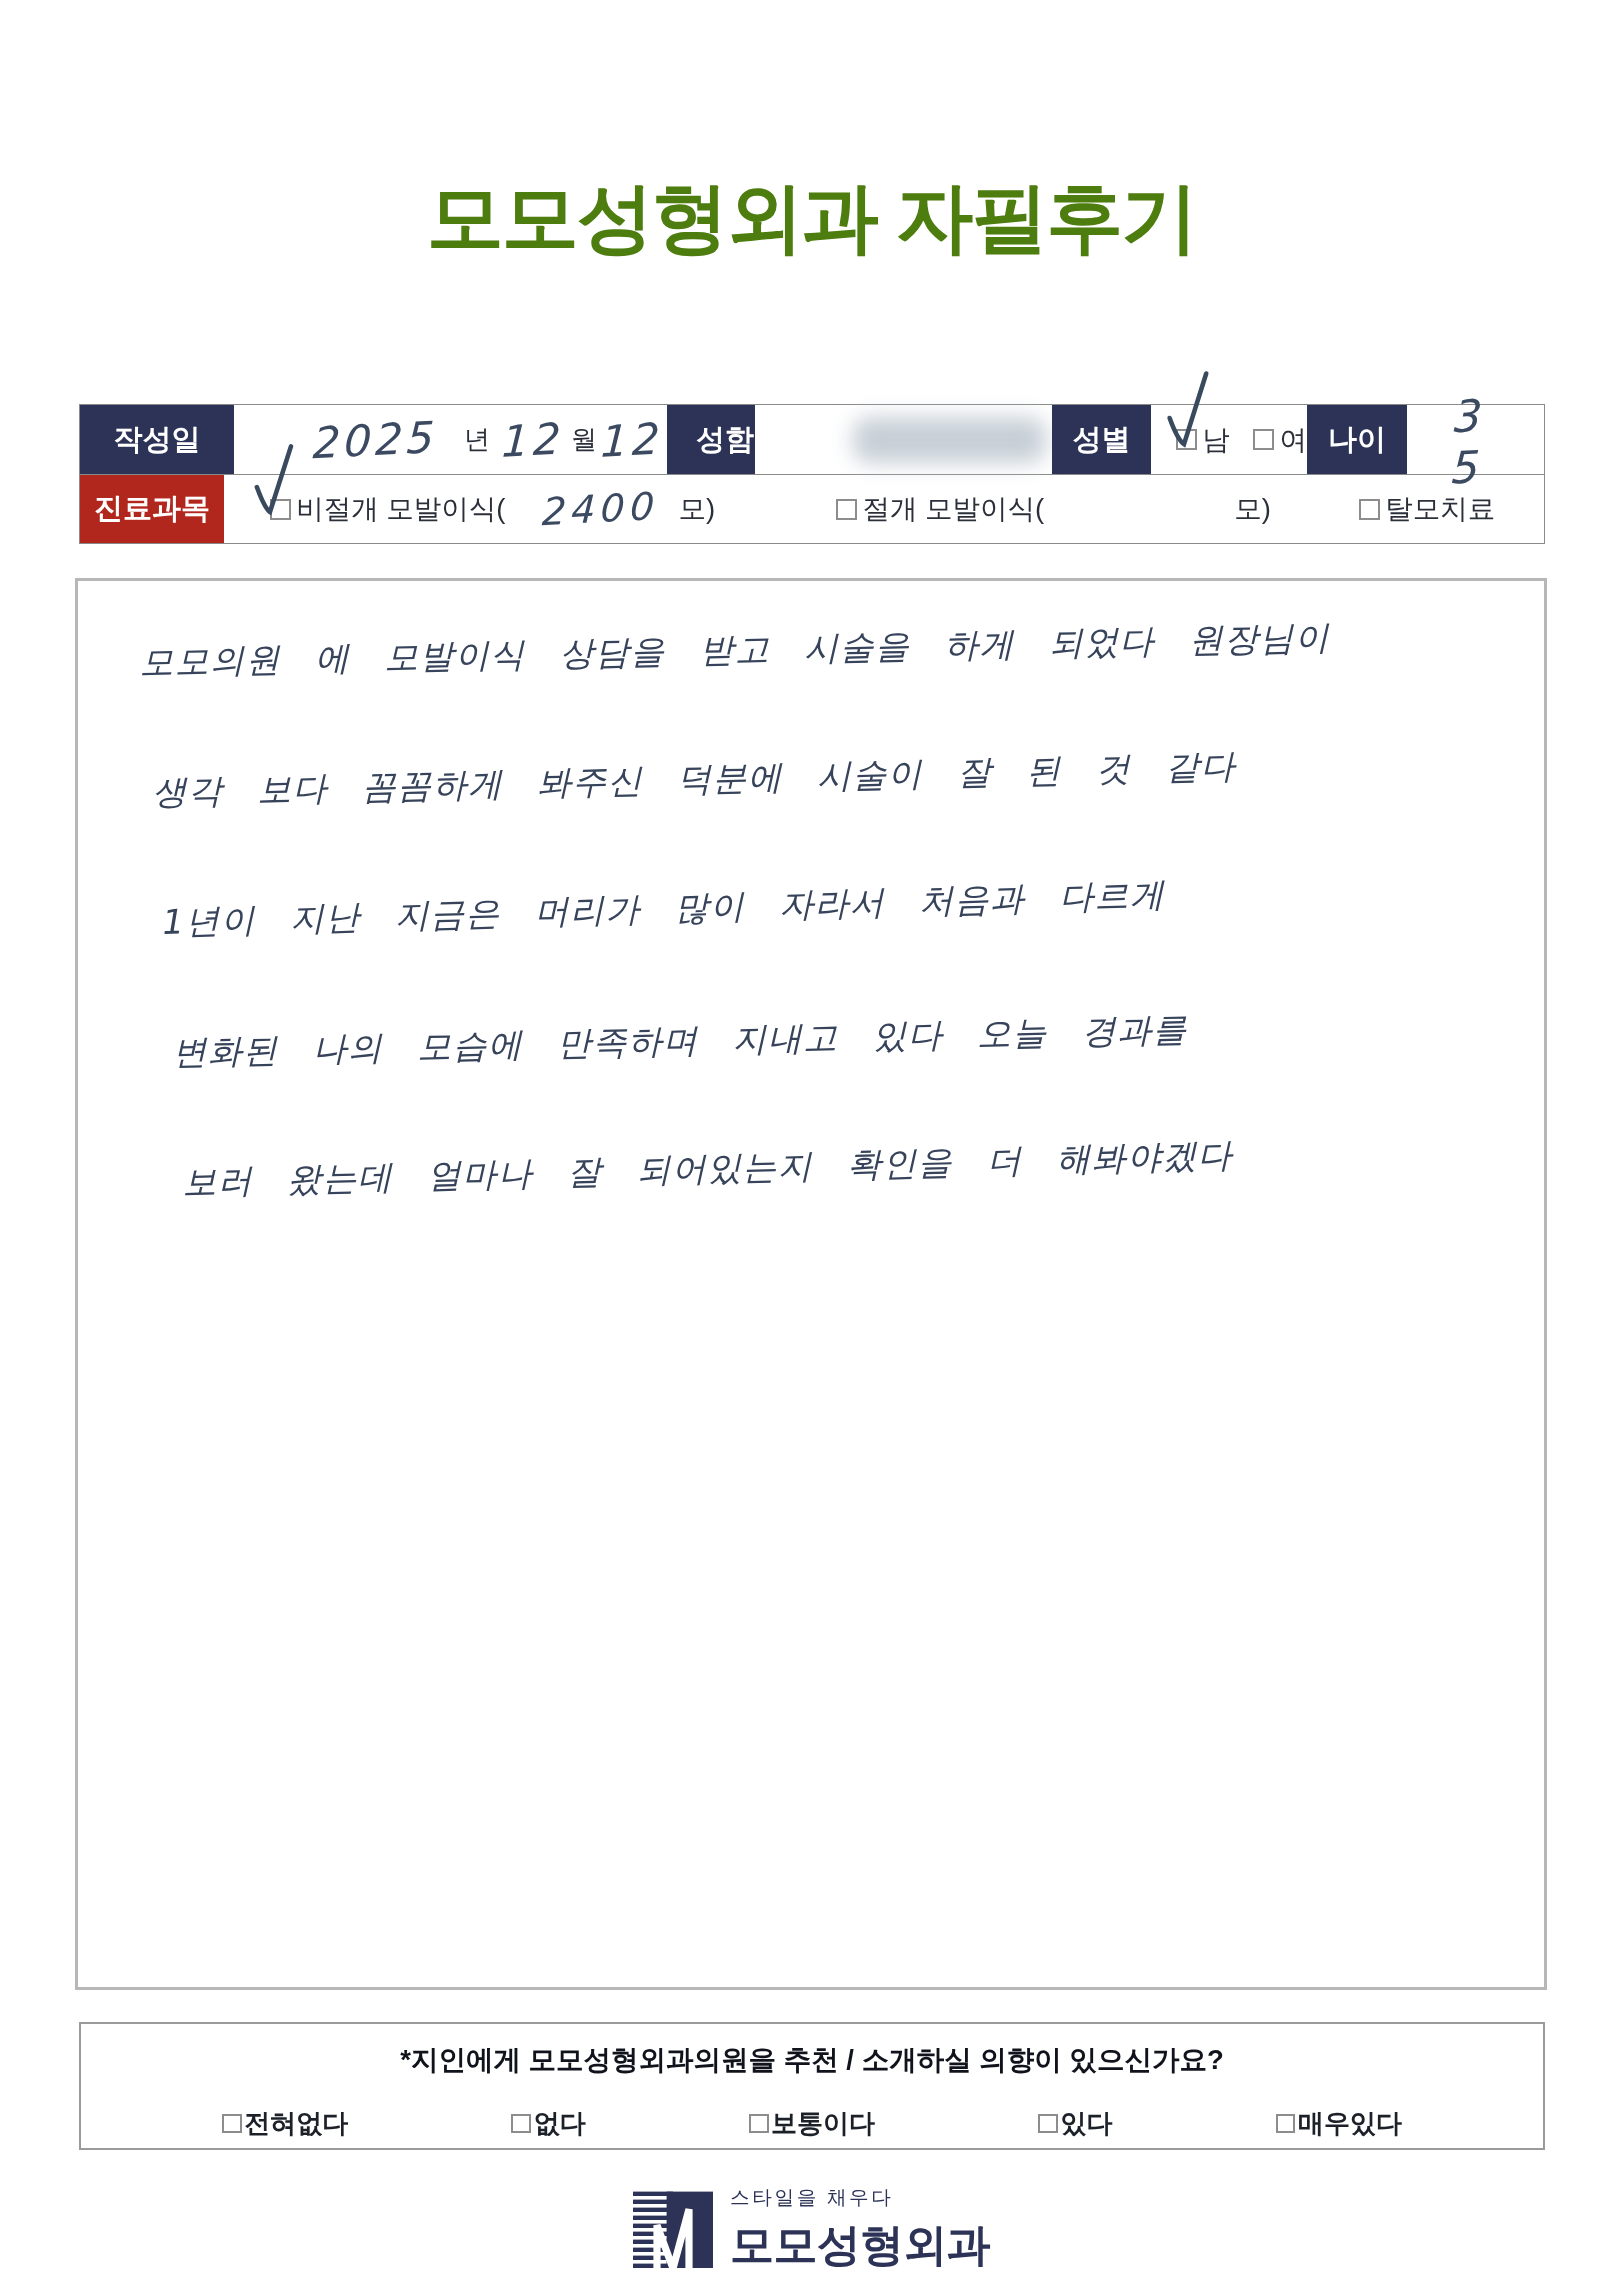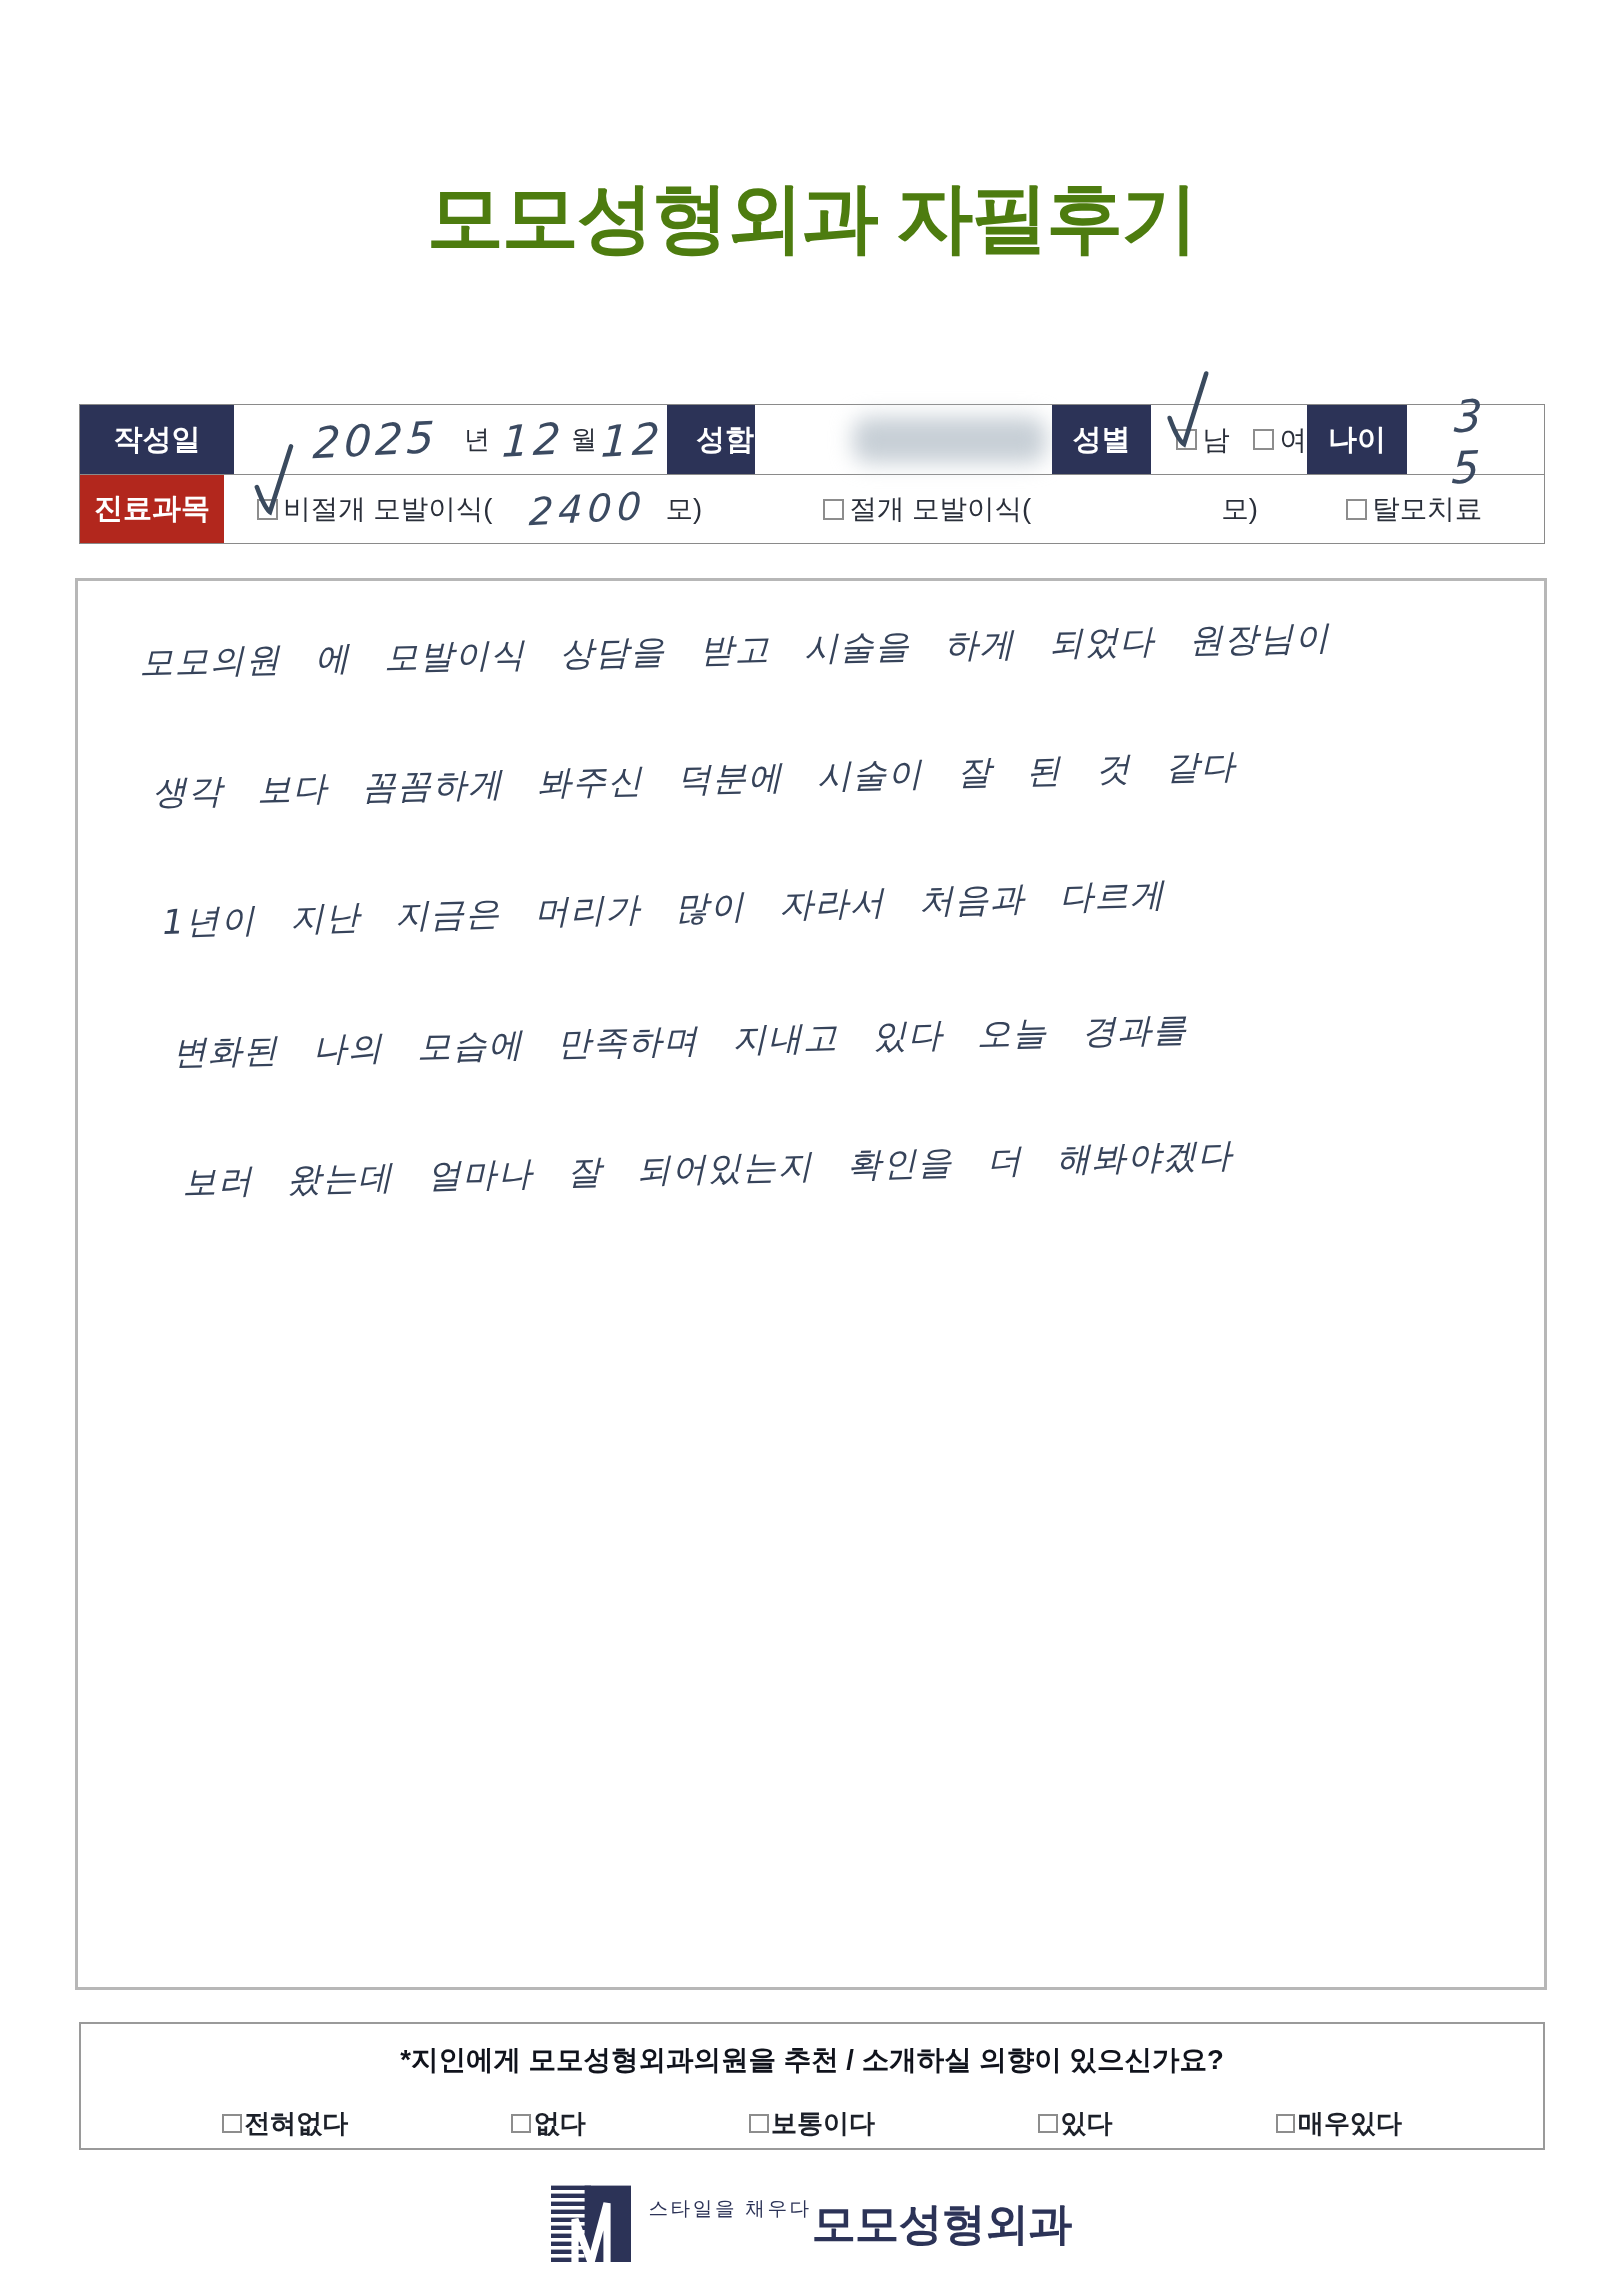--- a/index.html
+++ b/index.html
@@ -78,21 +78,21 @@
     padding:0 141px; margin-top:27.5px;
   }
   .opt { display:flex; align-items:center; font-size:26px; color:#1c2029;font-weight:bold; }
   .opt .cb { width:19.6px; height:19.6px; border-width:2px; margin-right:2.6px; }
 
   
   .footer {
     position:absolute; left:0; top:2184px; width:100%;
     display:flex; justify-content:center; align-items:center; gap:17px;
   }
-  .brand-col { display:flex; flex-direction:row; justify-content:center; }
+  .brand-col { display:flex; flex-direction:column; justify-content:center; }
   .tagline { font-size:19.6px; color:#2c3357; letter-spacing:2.6px; margin-bottom:5.2px; }
   .brand   { font-size:44px; font-weight:900; color:#2c3357; letter-spacing:-0.7px; }
 </style>
 </head>
 <body>
 
 <div class="page">
 
   <div class="title">모모성형외과 자필후기</div>
 
@@ -133,21 +133,21 @@
       </div>
       <div class="fcell" style="width:160px; padding-left:46px;">
         <span class="hw hw-age">3 5</span>
       </div>
     </div>
 
     <div class="frow">
       <div class="fcell flabel red" style="width:144px;">
         <span>진료과목</span>
       </div>
-      <div class="fcell" style="width:1322px; padding-left:33px; overflow:visible;">
+      <div class="fcell" style="width:1322px; padding-left:46px; overflow:visible;">
         <span class="cb"></span>
         <svg class="check-svg" style="left:25px; top:-34px;" width="59" height="79" viewBox="0 0 90 120">
           <path d="M12 70 C20 92 26 104 32 108 L64 8" fill="none" stroke="#3a4a5e" stroke-width="7" stroke-linecap="round"></path>
         </svg>
         <span class="printed">비절개 모발이식(</span>
         <span class="hw hw-count" style="margin:0 19.6px 0 36px;">2400</span>
         <span class="printed">모)</span>
 
         <span class="cb" style="margin-left:121px;"></span>
         <span class="printed">절개 모발이식(</span>

